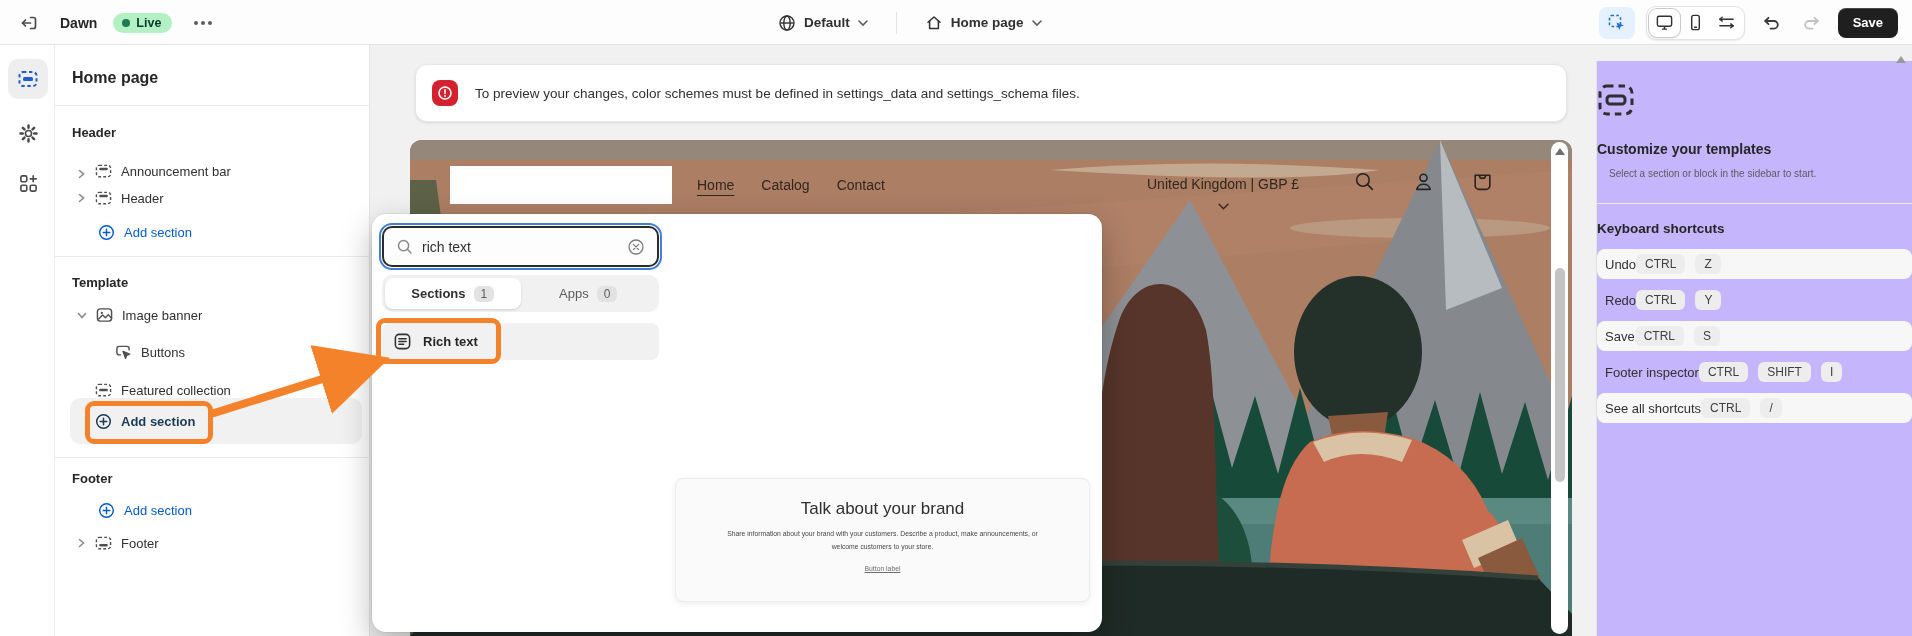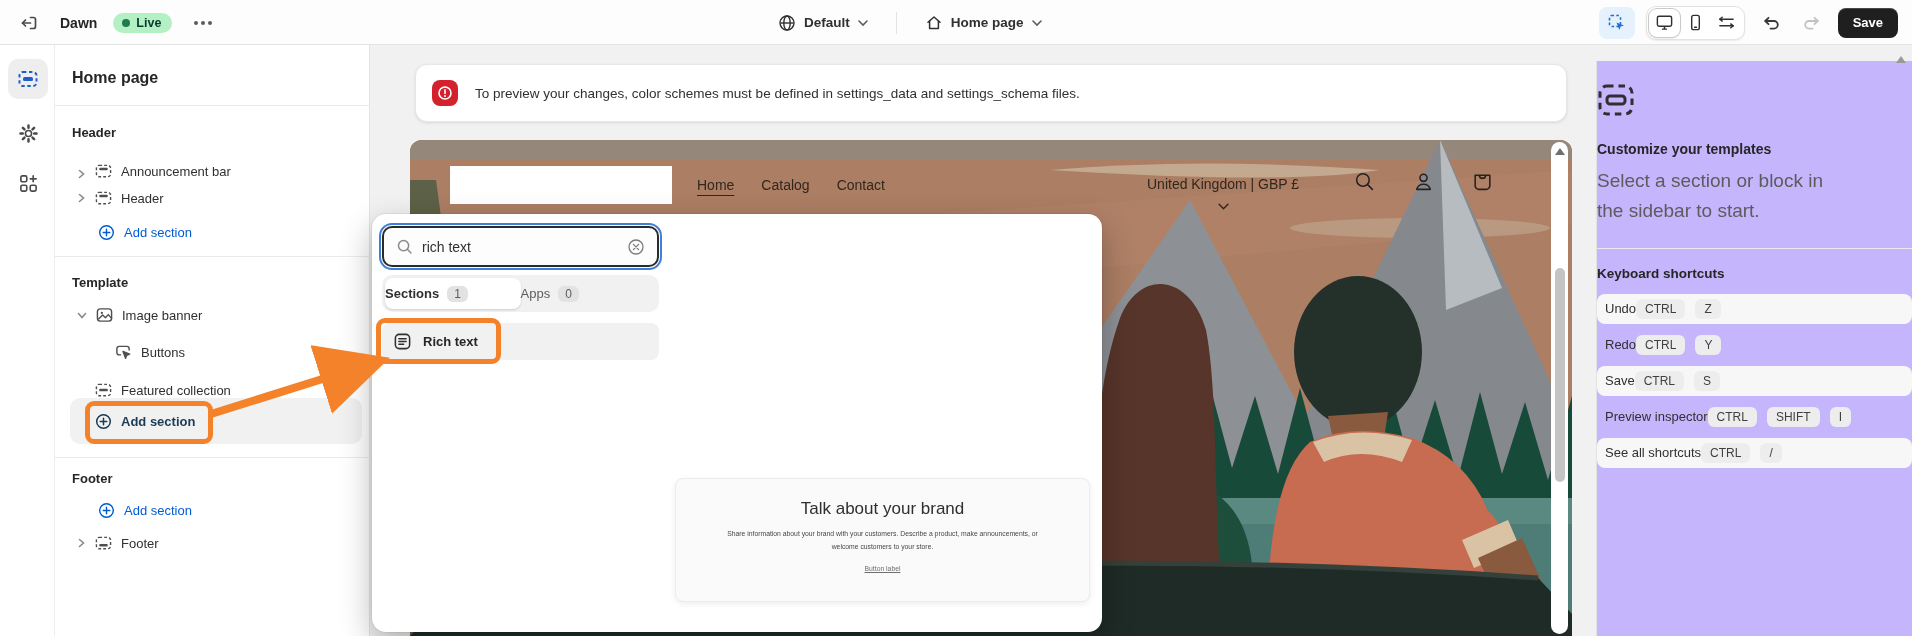--- a/index.html
+++ b/index.html
@@ -74,21 +74,21 @@
                  border-right:5px solid transparent; border-bottom:7px solid #6f6f6f; }
 
   
   .popup { position:absolute; left:372px; top:214px; width:730px; height:418px; background:#fff; border-radius:14px;
            box-shadow:0 0 0 1px rgba(0,0,0,.05), 0 12px 32px rgba(0,0,0,.28); z-index:40; }
   .srch { position:absolute; left:10px; top:12px; width:277px; height:41px; background:#fdfdfd; border:2px solid #2b2b2b;
           border-radius:10px; outline:2px solid #3f7fd9; outline-offset:1px; display:flex; align-items:center; gap:9px; padding:0 12px; }
   .srch-val { font-size:14px; color:#303030; flex:1; }
   .tabs { position:absolute; left:10px; top:61px; width:277px; height:37px; background:#f1f1f1; border-radius:10px;
           display:flex; padding:3px; }
-  .tab { flex:1; display:flex; align-items:center; gap:8px; font-size:13px; color:#5c5c5c; border-radius:8px; }
+  .tab { flex:1; display:flex; align-items:center; justify-content:center; gap:8px; font-size:13px; color:#5c5c5c; border-radius:8px; }
   .tab.active { background:#fff; color:#303030; font-weight:600; box-shadow:0 1px 2px rgba(0,0,0,.15); }
   .tab-count { font-size:12px; color:#5c5c5c; background:#e2e2e2; border-radius:6px; padding:1px 7px; font-weight:500; }
   .result-row { position:absolute; left:10px; top:109px; width:277px; height:37px; background:#f1f1f1; border-radius:8px;
                 display:flex; align-items:center; gap:11px; padding:0 11px; }
   .result-label { font-size:13px; font-weight:700; color:#262626; }
   .pv-card { position:absolute; left:303px; top:264px; width:415px; height:124px; background:#fafafa; border:1px solid #ececec;
              border-radius:8px; box-shadow:0 2px 6px rgba(0,0,0,.07); text-align:center; }
   .pv-card-title { margin-top:20px; font-size:17px; color:#2f2f2f; }
   .pv-card-body { margin:9px auto 0; width:312px; font-size:6.8px; color:#474747; line-height:1.9; }
   .pv-card-btn { display:inline-block; margin-top:11px; font-size:6.8px; color:#6e6e6e; text-decoration:underline; }
@@ -96,21 +96,21 @@
   
   .annot-box1 { position:absolute; left:85px; top:401px; width:128px; height:43px; border:5px solid #f4822b; border-radius:9px; z-index:60; }
   .annot-box2 { position:absolute; left:376px; top:318px; width:125px; height:46px; border:5px solid #f4822b; border-radius:9px; z-index:60; }
   .annot-svg { position:absolute; left:0; top:0; z-index:59; pointer-events:none; }
 
   
   .panel-right { position:absolute; left:1596px; top:61px; width:316px; height:591px; background:#c4b5fd;
                  border-left:1px solid #e3e3e3; padding:0 0; z-index:20; }
   .pr-icon { margin-top:22px; color:#2f2f2f; }
   .pr-title { margin-top:24px; font-size:14px; font-weight:700; color:#262626; }
-  .pr-sub { margin-top:9px; font-size:19px; color:#5c5c5c; line-height:1.6; width:230px; }
+  .pr-sub { margin-top:9px; font-size:10px; color:#5c5c5c; line-height:1.6; width:230px;margin-left:12px; }
   .pr-hr { margin-top:21px; height:1px; background:#ebebeb; }
   .pr-shortcuts-h { margin:17px 0 13px; font-size:13.5px; font-weight:700; color:#262626; }
   .sc-row { height:30px; display:flex; align-items:center; justify-content:flex-start; padding:0 8px; border-radius:8px; margin-bottom:6px; }
   .sc-row.zebra { background:#f7f7f7; }
   .sc-label { font-size:13px; color:#303030; }
   .sc-keys { display:flex; gap:10px; }
   .kbd { background:#ededed; border-radius:6px; padding:3px 9px; font-size:12px; color:#3f3f3f; font-weight:500; min-width:14px; text-align:center; }
   .pr-arrow-up { position:absolute; left:1896px; top:56px; width:0; height:0; border-left:5px solid transparent;
                  border-right:5px solid transparent; border-bottom:7px solid #9a9a9a; z-index:55; }
 </style>
@@ -511,21 +511,21 @@
       </span>
     </div>
     <div class="sc-row zebra">
       <span class="sc-label">Save</span>
       <span class="sc-keys">
         <span class="kbd">CTRL</span>
         <span class="kbd">S</span>
       </span>
     </div>
     <div class="sc-row">
-      <span class="sc-label">Preview inspector</span>
+      <span class="sc-label">Footer inspector</span>
       <span class="sc-keys">
         <span class="kbd">CTRL</span>
         <span class="kbd">SHIFT</span>
         <span class="kbd">I</span>
       </span>
     </div>
     <div class="sc-row zebra">
       <span class="sc-label">See all shortcuts</span>
       <span class="sc-keys">
         <span class="kbd">CTRL</span>

